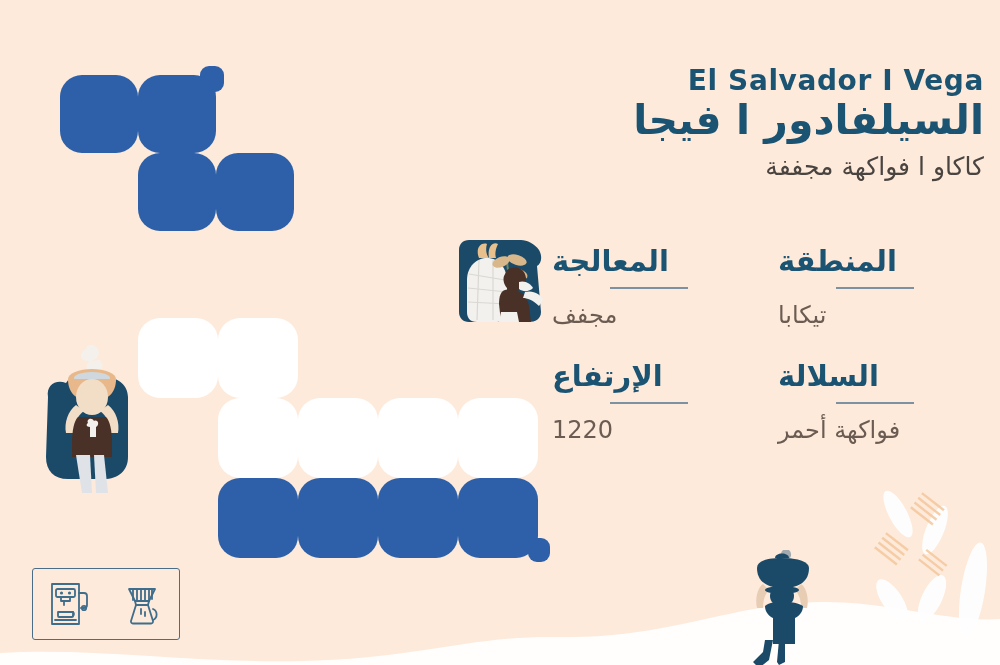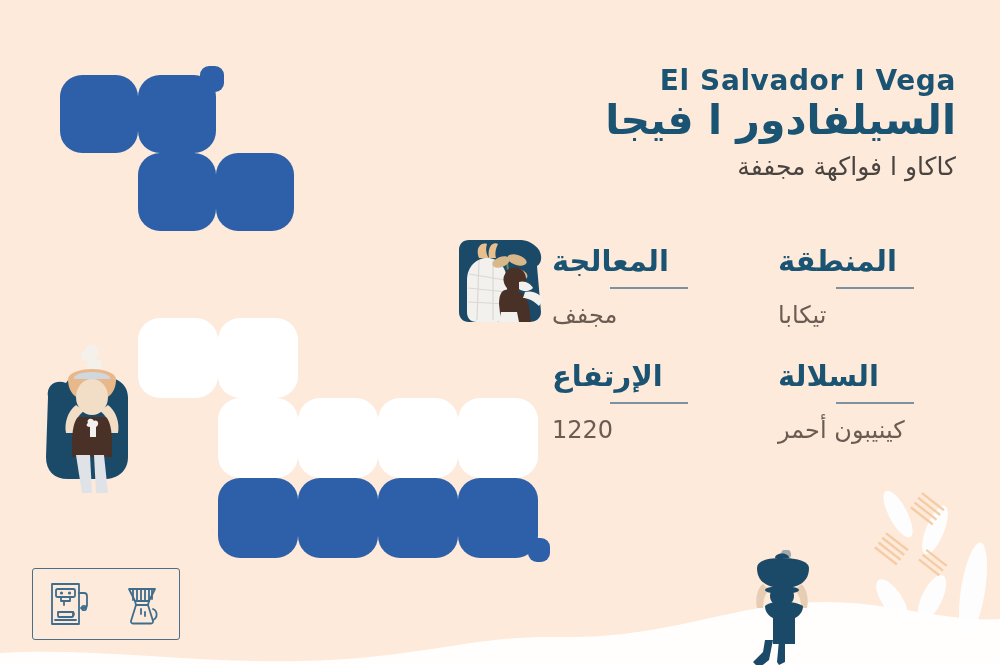--- a/index.html
+++ b/index.html
@@ -24,21 +24,21 @@
   .leaves { position:absolute; right:0; bottom:0; width:160px; height:175px; pointer-events:none; }
 
   
   .blk { position:absolute; border-radius:22px; }
   .blk.blue  { background:#2d60a8; }
   .blk.white { background:#ffffff; }
 
   .nub { position:absolute; background:#2d60a8; border-radius:9px; }
 
   
-  .info { position:absolute; right:44px; top:66px; width:420px; text-align:right; }
+  .info { position:absolute; right:16px; top:66px; width:420px; text-align:right; }
 
   .latin-title {
     color:#1b5472;
     font-size:28px;
     font-weight:bold;
     letter-spacing:0.6px;
     line-height:1.1;
   }
   .arabic-title {
     color:#1b5472;
@@ -251,21 +251,21 @@
       <div class="spec-value">تيكابا</div>
     </div>
     <div class="spec">
       <div class="spec-label">المعالجة</div>
       <div class="spec-rule"></div>
       <div class="spec-value">مجفف</div>
     </div>
     <div class="spec">
       <div class="spec-label">السلالة</div>
       <div class="spec-rule"></div>
-      <div class="spec-value">كينيبون أحمر</div>
+      <div class="spec-value">فواكهة أحمر</div>
     </div>
     <div class="spec">
       <div class="spec-label">الإرتفاع</div>
       <div class="spec-rule"></div>
       <div class="spec-value">1220</div>
     </div>
   </div>
 
   <div class="brew-box">
 

